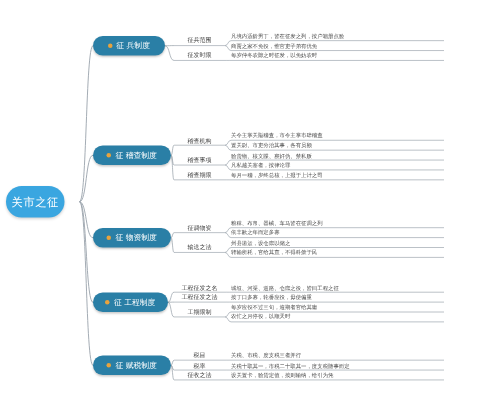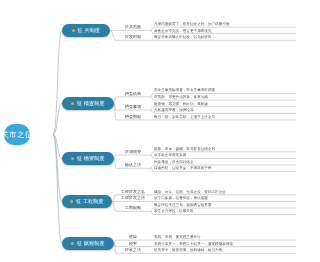--- a/index.html
+++ b/index.html
@@ -11,21 +11,21 @@
     overflow:hidden;
     position:relative;
   }
   #map{position:absolute;left:0;top:0;width:300px;height:262px;}
   svg.edges{position:absolute;left:0;top:0;width:300px;height:262px;pointer-events:none;}
 
   .node{position:absolute;box-sizing:border-box;white-space:nowrap;}
 
   
   .root{
-    left:4px;top:124px;width:26px;height:21px;
+    left:4px;top:124px;width:39px;height:21px;
     background:#3aa6e0;
     border-radius:11px;
     color:#ffffff;
     font-size:7.5px;
     letter-spacing:.4px;
     display:flex;align-items:center;justify-content:center;
     box-shadow:0 1px 2px rgba(0,0,0,.18);
   }
 
   

